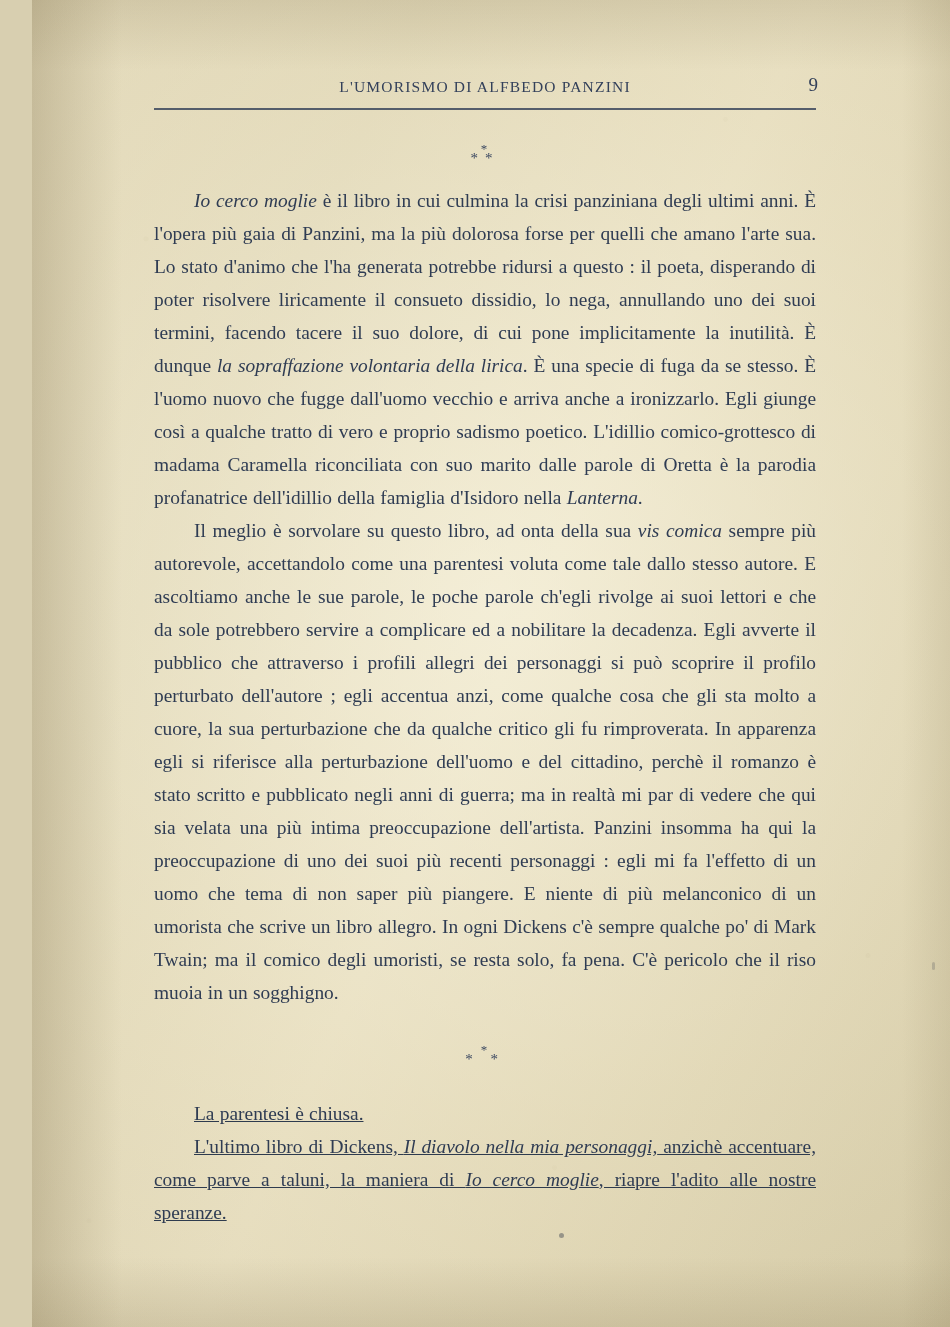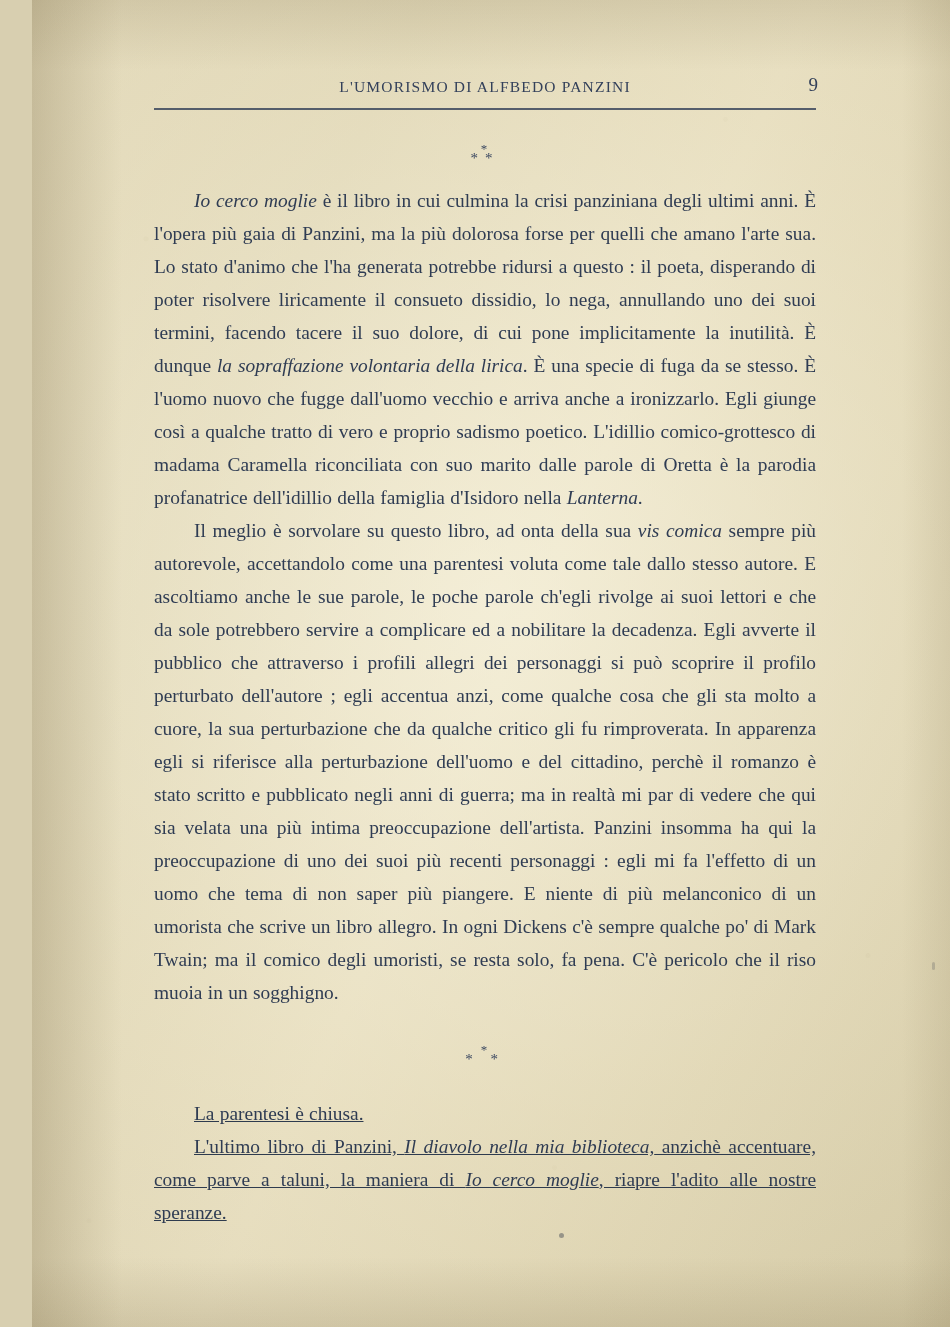--- a/index.html
+++ b/index.html
@@ -151,20 +151,20 @@
     <p class="body" id="para-1"><span class="it">Io cerco moglie</span><span> è il libro in cui culmina la crisi panziniana degli ultimi anni. È l'opera più gaia di Panzini, ma la più dolorosa forse per quelli che amano l'arte sua. Lo stato d'animo che l'ha generata potrebbe ridursi a questo : il poeta, disperando di poter risolvere liricamente il consueto dissidio, lo nega, annullando uno dei suoi termini, facendo tacere il suo dolore, di cui pone implicitamente la inutilità. È dunque </span><span class="it">la sopraffazione volontaria della lirica</span><span>. È una specie di fuga da se stesso. È l'uomo nuovo che fugge dall'uomo vecchio e arriva anche a ironizzarlo. Egli giunge così a qualche tratto di vero e proprio sadismo poetico. L'idillio comico-grottesco di madama Caramella riconciliata con suo marito dalle parole di Oretta è la parodia profanatrice dell'idillio della famiglia d'Isidoro nella </span><span class="it">Lanterna</span><span>.</span></p>
     <p class="body" id="para-2"><span>Il meglio è sorvolare su questo libro, ad onta della sua </span><span class="it">vis comica</span><span> sempre più autorevole, accettandolo come una parentesi voluta come tale dallo stesso autore. E ascoltiamo anche le sue parole, le poche parole ch'egli rivolge ai suoi lettori e che da sole potrebbero servire a complicare ed a nobilitare la decadenza. Egli avverte il pubblico che attraverso i profili allegri dei personaggi si può scoprire il profilo perturbato dell'autore ; egli accentua anzi, come qualche cosa che gli sta molto a cuore, la sua perturbazione che da qualche critico gli fu rimproverata. In apparenza egli si riferisce alla perturbazione dell'uomo e del cittadino, perchè il romanzo è stato scritto e pubblicato negli anni di guerra; ma in realtà mi par di vedere che qui sia velata una più intima preoccupazione dell'artista. Panzini insomma ha qui la preoccupazione di uno dei suoi più recenti personaggi : egli mi fa l'effetto di un uomo che tema di non saper più piangere. E niente di più melanconico di un umorista che scrive un libro allegro. In ogni Dickens c'è sempre qualche po' di Mark Twain; ma il comico degli umoristi, se resta solo, fa pena. C'è pericolo che il riso muoia in un sogghigno.</span></p>
 
     <div class="asterism" id="asterism-2">
       <span class="top">*</span>
       <span class="bottom">* *</span>
     </div>
 
     <div id="closing">
       <p class="body" id="para-3"><span>La parentesi è chiusa.</span></p>
-      <p class="body" id="para-4"><span>L'ultimo libro di Panzini, </span><span class="it">Il diavolo nella mia biblioteca,</span><span> anzichè accentuare, come parve a taluni, la maniera di </span><span class="it">Io cerco moglie</span><span>, riapre l'adito alle nostre speranze.</span></p>
+      <p class="body" id="para-4"><span>L'ultimo libro di Dickens, </span><span class="it">Il diavolo nella mia personaggi,</span><span> anzichè accentuare, come parve a taluni, la maniera di </span><span class="it">Io cerco moglie</span><span>, riapre l'adito alle nostre speranze.</span></p>
     </div>
 
   </div>
 
   <div class="speck" style="left:527px; top:1233px;"></div>
   <div class="speck" style="left:900px; top:962px; width:3px; height:8px; border-radius:2px; opacity:.5;"></div>
 </div>
 
 </body></html>

